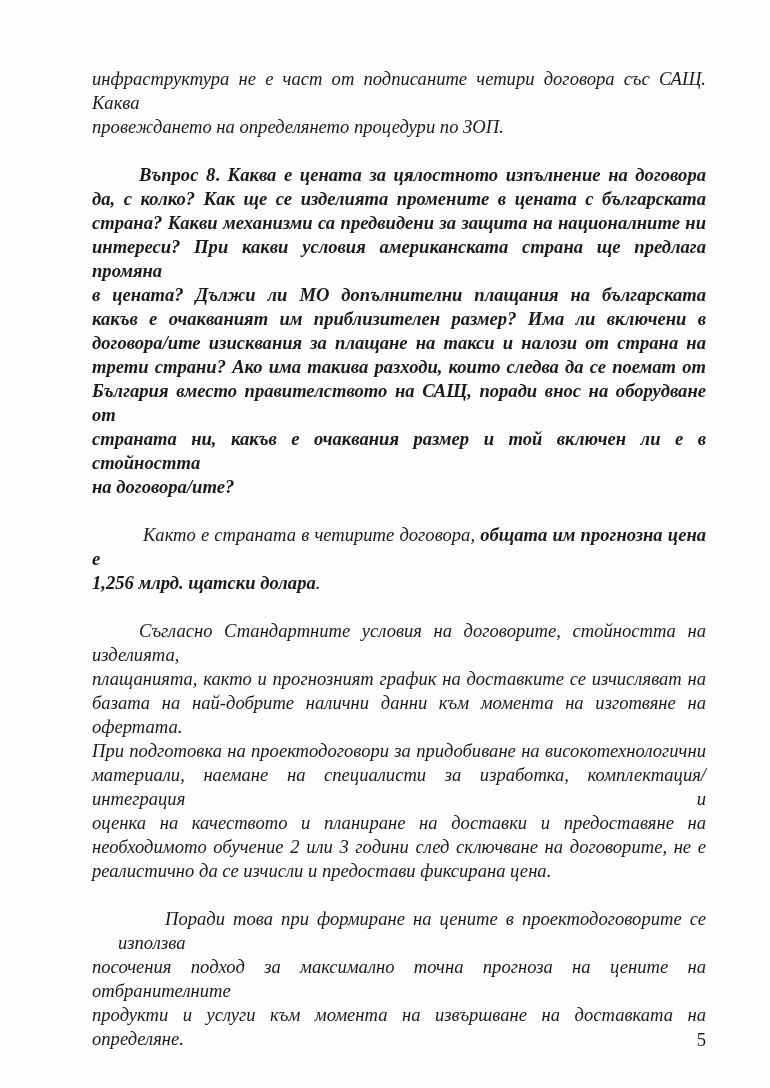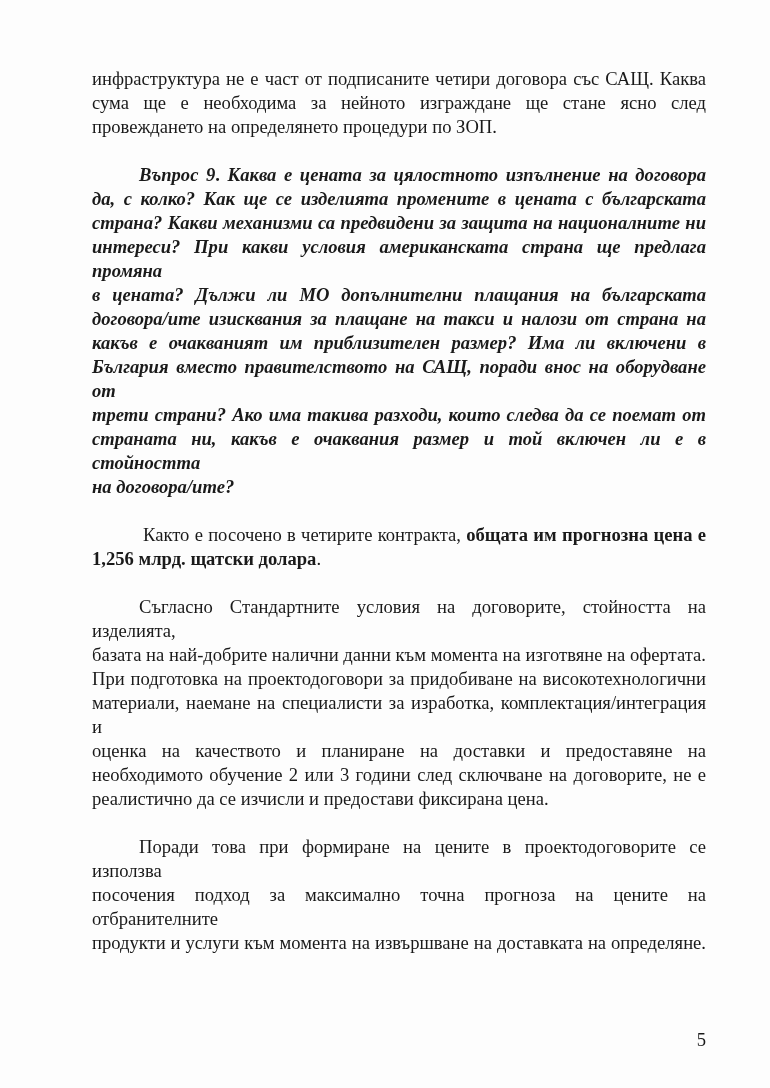--- a/index.html
+++ b/index.html
@@ -21,20 +21,21 @@
       width: 614px;
       font-family: "Liberation Serif", "DejaVu Serif", serif;
       font-size: 18.6px;
       line-height: 24px;
       color: #1a1a1a;
     }
     .para {
       margin: 0 0 24px 0;
       text-align: justify;
       text-align-last: left;
+      font-style: italic;
     }
     .bi {
       font-weight: bold;
       font-style: italic;
     }
     .upright {
       font-style: normal;
     }
     .b {
       font-weight: bold;
@@ -59,55 +60,55 @@
       color: #1a1a1a;
     }
   </style>
 </head>
 <body>
 
 <div class="page">
 
   <div class="para">
     <span class="line">инфраструктура не е част от подписаните четири договора със САЩ. Каква</span>
-    <span class="line">сума ще е необходима за нейното изграждане ще стане ясно след</span>
     <span class="line last">провеждането на определянето процедури по ЗОП.</span>
   </div>
 
   <div class="para bi">
-    <span class="line" style="text-indent:47px;"><span>Въпрос 9</span><span class="b upright">.</span><span> Каква е цената за цялостното изпълнение на договора</span></span>
+    <span class="line" style="text-indent:47px;"><span>Въпрос 8</span><span class="b upright">.</span><span> Каква е цената за цялостното изпълнение на договора</span></span>
     <span class="line">да, с колко? Как ще се изделията промените в цената с българската</span>
     <span class="line">страна? Какви механизми са предвидени за защита на националните ни</span>
     <span class="line">интереси? При какви условия американската страна ще предлага промяна</span>
     <span class="line">в цената? Дължи ли МО допълнителни плащания на българската</span>
+    <span class="line">какъв е очакваният им приблизителен размер? Има ли включени в</span>
     <span class="line">договора/ите изисквания за плащане на такси и налози от страна на</span>
-    <span class="line">какъв е очакваният им приблизителен размер? Има ли включени в</span>
+    <span class="line">трети страни? Ако има такива разходи, които следва да се поемат от</span>
     <span class="line">България вместо правителството на САЩ, поради внос на оборудване от</span>
-    <span class="line">трети страни? Ако има такива разходи, които следва да се поемат от</span>
     <span class="line">страната ни, какъв е очаквания размер и той включен ли е в стойността</span>
     <span class="line last">на договора/ите?</span>
   </div>
 
   <div class="para">
-    <span class="line" style="text-indent:51px;"><span>Както е посочено в четирите контракта, </span><span class="b">общата им прогнозна цена е</span></span>
+    <span class="line" style="text-indent:51px;"><span>Както е страната в четирите договора, </span><span class="b">общата им прогнозна цена е</span></span>
     <span class="line last"><span class="b">1,256 млрд. щатски долара</span><span>.</span></span>
   </div>
 
   <div class="para">
     <span class="line" style="text-indent:47px;">Съгласно Стандартните условия на договорите, стойността на изделията,</span>
+    <span class="line">плащанията, както и прогнозният график на доставките се изчисляват на</span>
     <span class="line">базата на най-добрите налични данни към момента на изготвяне на офертата.</span>
     <span class="line">При подготовка на проектодоговори за придобиване на високотехнологични</span>
     <span class="line">материали, наемане на специалисти за изработка, комплектация/интеграция и</span>
     <span class="line">оценка на качеството и планиране на доставки и предоставяне на</span>
     <span class="line">необходимото обучение 2 или 3 години след сключване на договорите, не е</span>
     <span class="line last">реалистично да се изчисли и предостави фиксирана цена.</span>
   </div>
 
   <div class="para">
-    <span class="line" style="text-indent:47px;">Поради това при формиране на цените в проектодоговорите се използва</span>
+    <span class="line" style="text-indent:47px;margin-left:26px;">Поради това при формиране на цените в проектодоговорите се използва</span>
     <span class="line">посочения подход за максимално точна прогноза на цените на отбранителните</span>
     <span class="line">продукти и услуги към момента на извършване на доставката на определяне.</span>
 
   </div>
 
 </div>
 
 <div class="page-number">5</div>
 
 </body></html>

